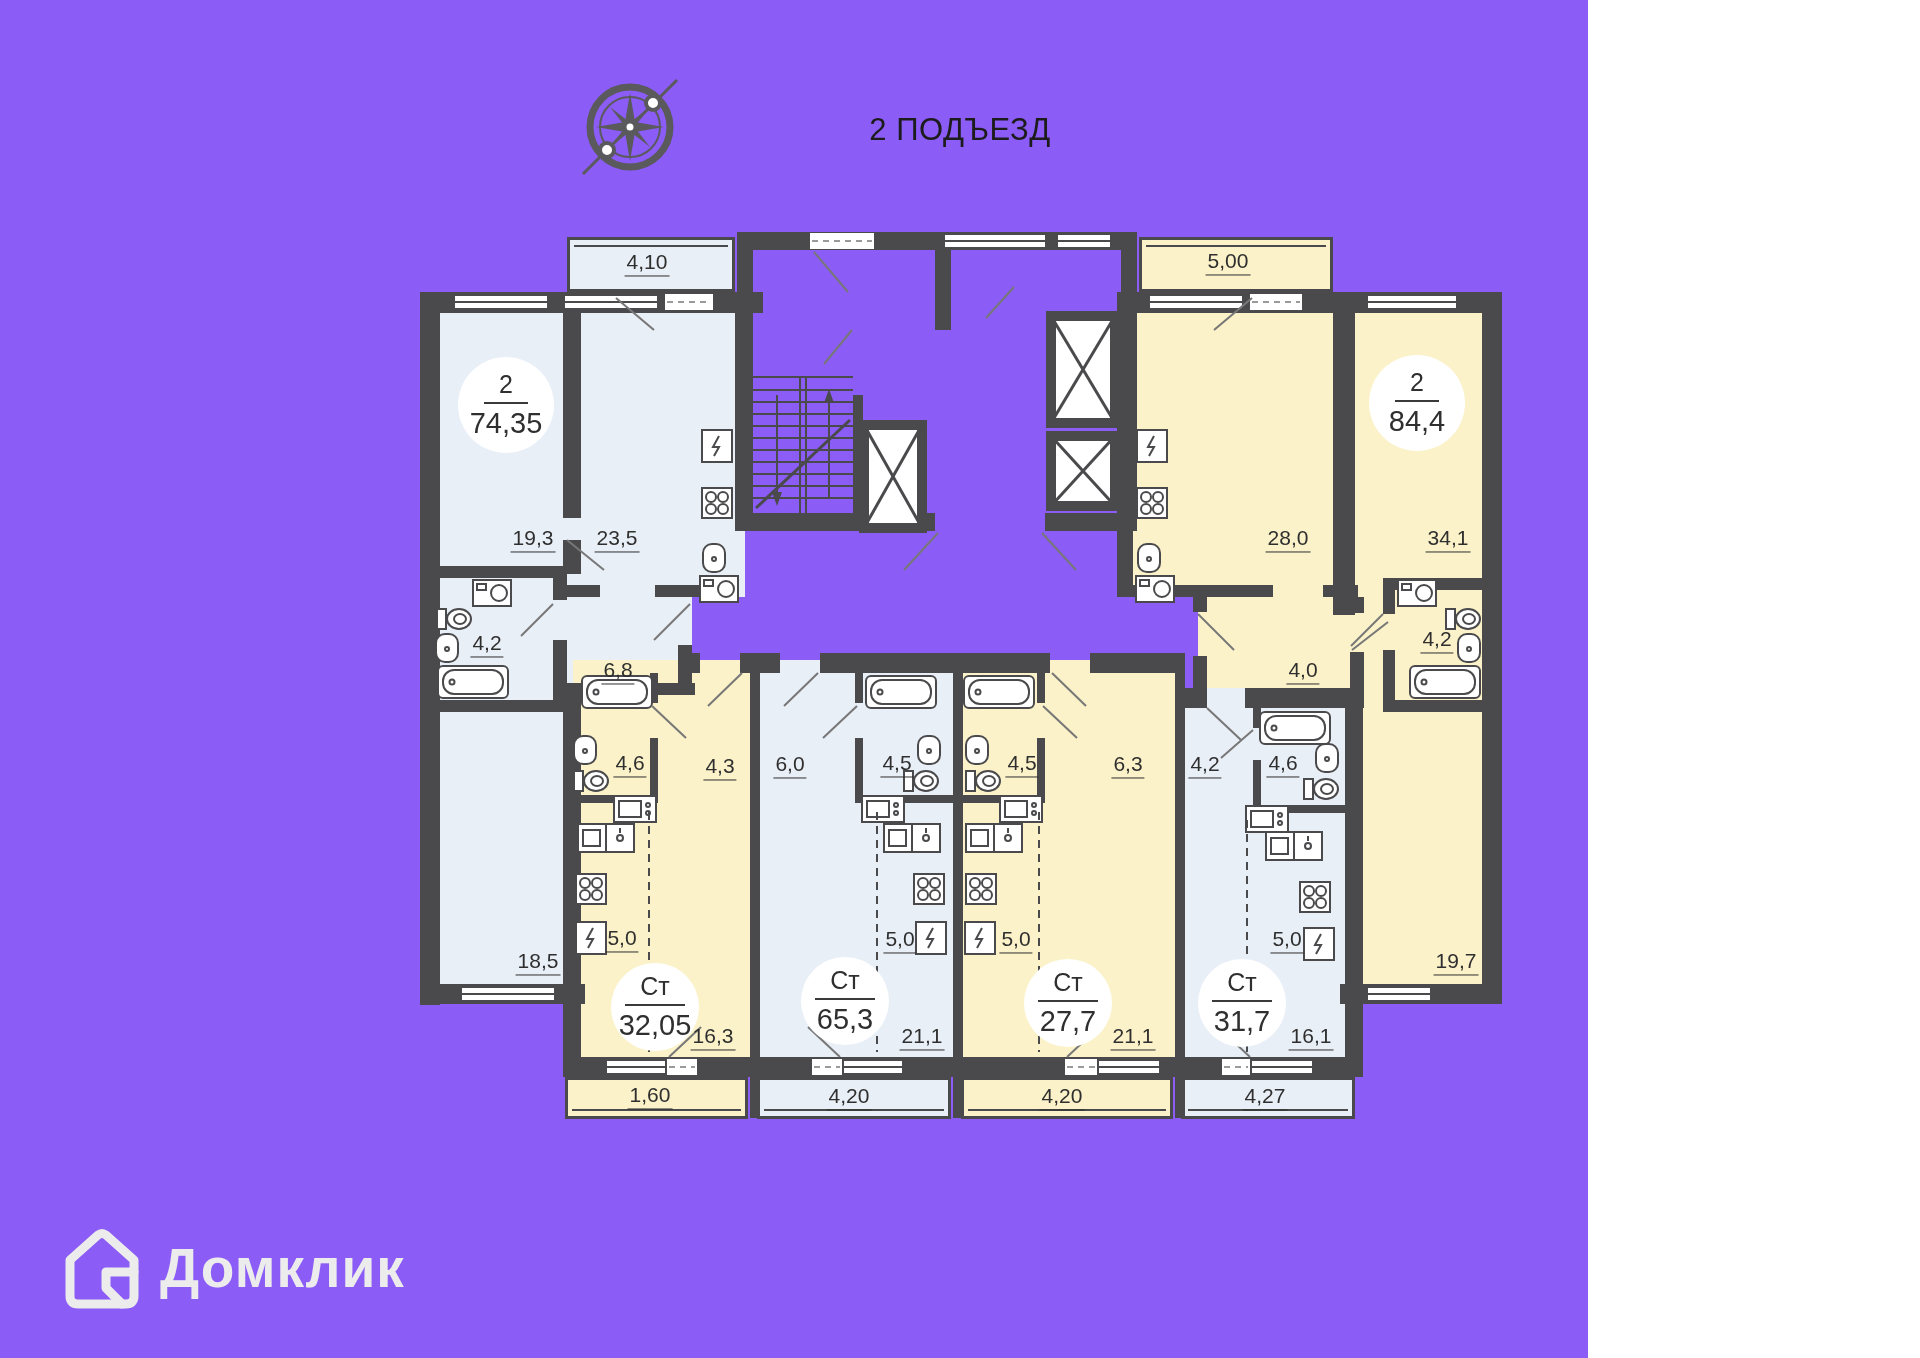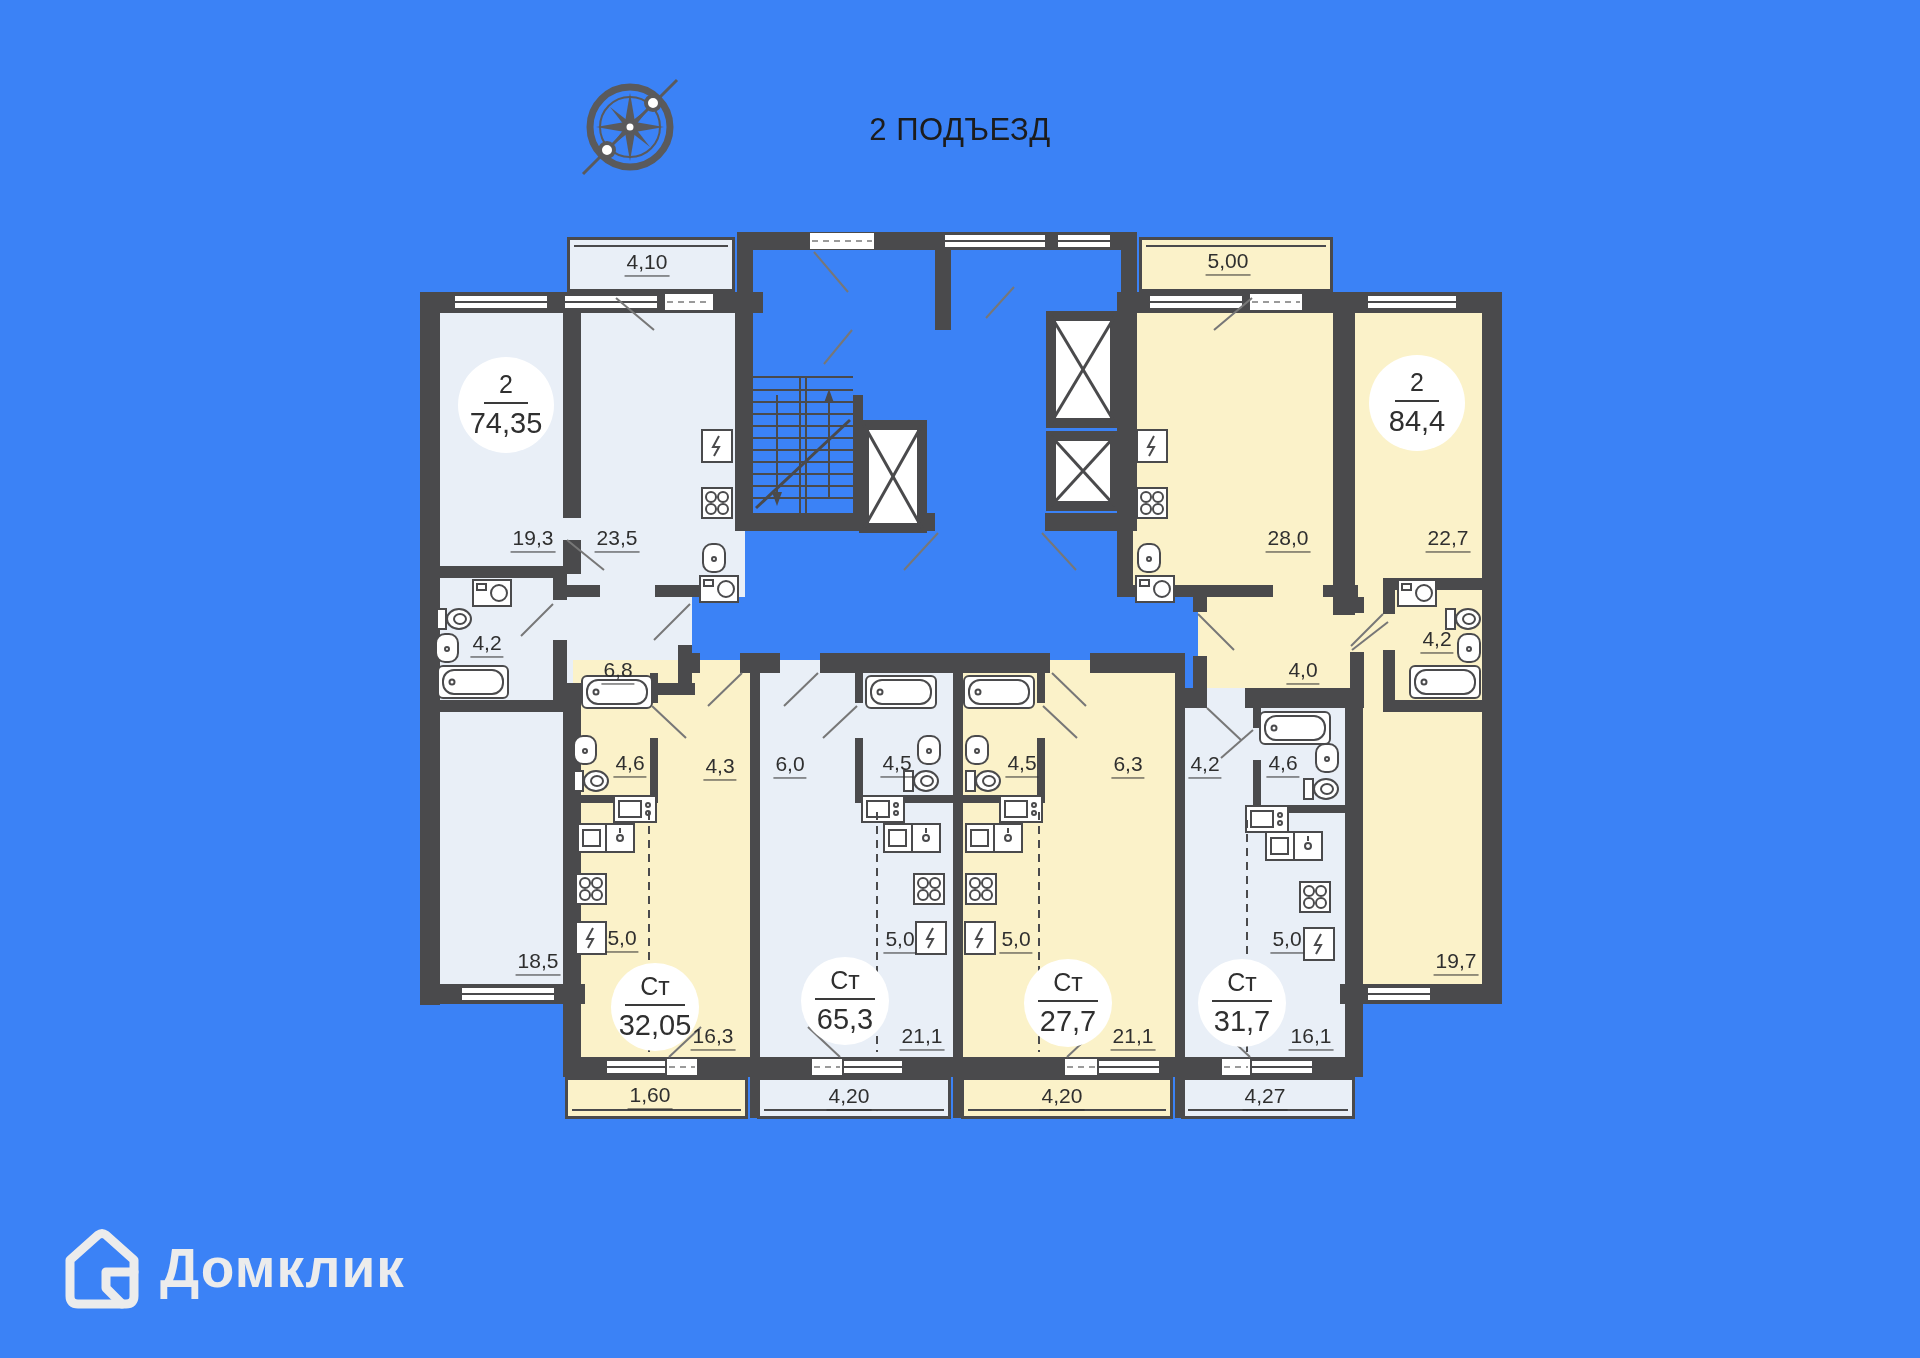--- a/index.html
+++ b/index.html
@@ -1,16 +1,16 @@
 <!DOCTYPE html>
 <html><head>
 <meta charset="utf-8">
 <style>
   html,body{margin:0;padding:0;background:#fff;}
-  .page{position:relative;width:1920px;height:1358px;background:#3b82f6;overflow:hidden;
+  .page{position:relative;width:1588px;height:1358px;background:#8b5cf6;overflow:hidden;
         font-family:"Liberation Sans",sans-serif;color:#2f2f2f;}
   
   .fill{position:absolute;z-index:1;}
   .fb{background:#e9eff7;}
   .fy{background:#fbf2c9;}
   
   .w{position:absolute;background:#4a4a4c;z-index:2;}
   
   .win{position:absolute;height:16px;z-index:3;
        background:linear-gradient(#4a4a4c 0 2px,#ffffff 2px 7px,#4a4a4c 7px 9px,#ffffff 9px 14px,#4a4a4c 14px 16px);}
@@ -382,21 +382,21 @@
 
   <div class="lbl" style="left:647px;top:264px">4,10</div>
   <div class="lbl" style="left:533px;top:540px">19,3</div>
   <div class="lbl" style="left:617px;top:540px">23,5</div>
   <div class="lbl" style="left:487px;top:645px">4,2</div>
   <div class="lbl" style="left:618px;top:672px">6,8</div>
   <div class="lbl" style="left:538px;top:963px">18,5</div>
 
   <div class="lbl" style="left:1228px;top:263px">5,00</div>
   <div class="lbl" style="left:1288px;top:540px">28,0</div>
-  <div class="lbl" style="left:1448px;top:540px">22,7</div>
+  <div class="lbl" style="left:1448px;top:540px">34,1</div>
   <div class="lbl" style="left:1437px;top:641px">4,2</div>
   <div class="lbl" style="left:1303px;top:672px">4,0</div>
   <div class="lbl" style="left:1456px;top:963px">19,7</div>
 
   <div class="lbl" style="left:630px;top:765px">4,6</div>
   <div class="lbl" style="left:720px;top:768px">4,3</div>
   <div class="lbl" style="left:622px;top:940px">5,0</div>
   <div class="lbl" style="left:713px;top:1038px">16,3</div>
   <div class="lbl" style="left:650px;top:1097px">1,60</div>
 

